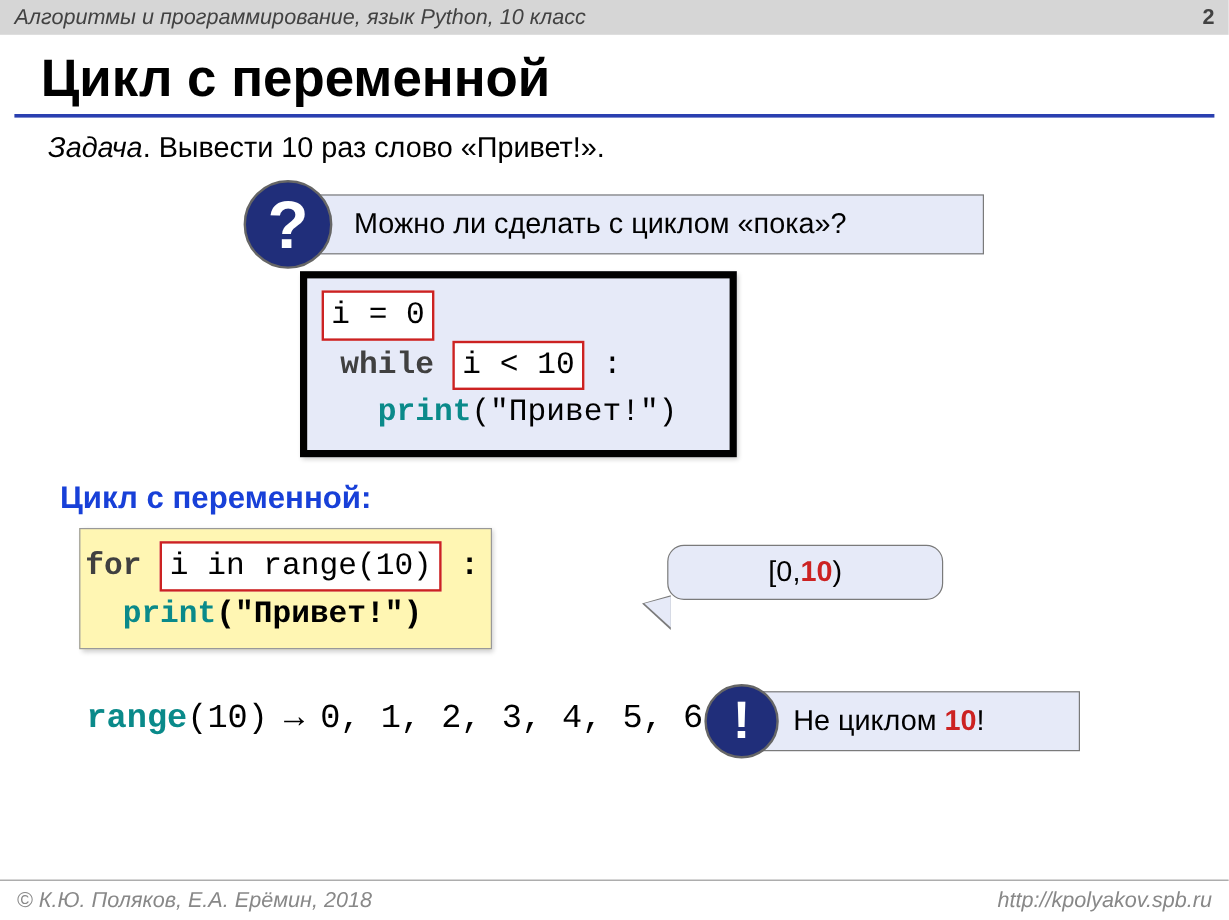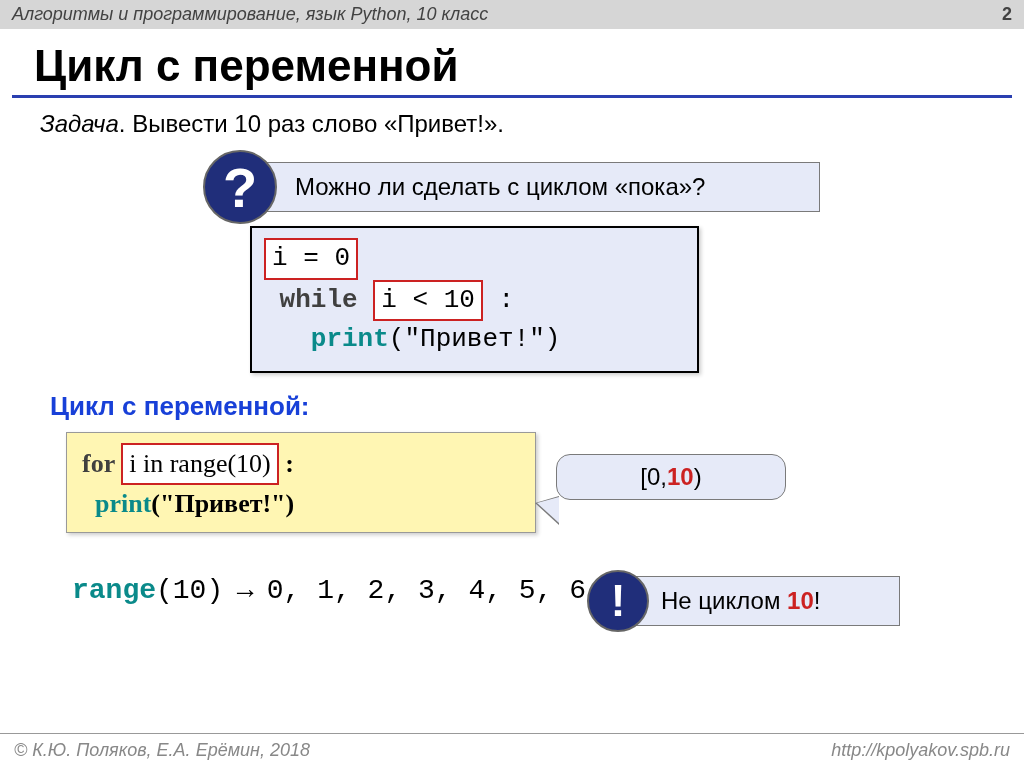--- a/index.html
+++ b/index.html
@@ -60,23 +60,23 @@
     display: flex;
     align-items: center;
     justify-content: center;
     font-size: 56px;
     font-weight: bold;
     border: 2px solid #666;
   }
 
   .codeblock1 {
     margin: 12px 0 0 210px;
-    width: 449px;
-    background: #e6eaf8;
-    border: 2px solid #000000;
+    width: 364px;
+    background: #e6eaf8;
+    border: 6px solid #000000;
     padding: 10px 12px 12px 12px;
     font-family: "Courier New", monospace;
     font-size: 26px;
     line-height: 1.45;
     box-shadow: 2px 2px 4px rgba(0,0,0,0.2);
   }
   .redbox {
     border: 2px solid #cc2222;
     background: #fff;
     padding: 0 6px;
@@ -88,25 +88,25 @@
 
   .subhead {
     margin: 18px 0 0 10px;
     font-size: 26px;
     font-weight: bold;
     color: #1840d8;
   }
 
   .codeblock2 {
     margin: 10px 0 0 26px;
-    width: 470px;
+    width: 344px;
     background: #fff6b3;
     border: 1px solid #999;
-    padding: 10px 15px;
-    font-family: Liberation Serif, serif;
+    padding: 10px 4px;
+    font-family: Liberation Mono, monospace;
     font-size: 26px;
     line-height: 1.45;
     box-shadow: 2px 2px 4px rgba(0,0,0,0.2);
     font-weight: bold;
   }
 
   .callout-range {
     position: absolute;
     left: 556px; top: 454px;
     width: 230px;

